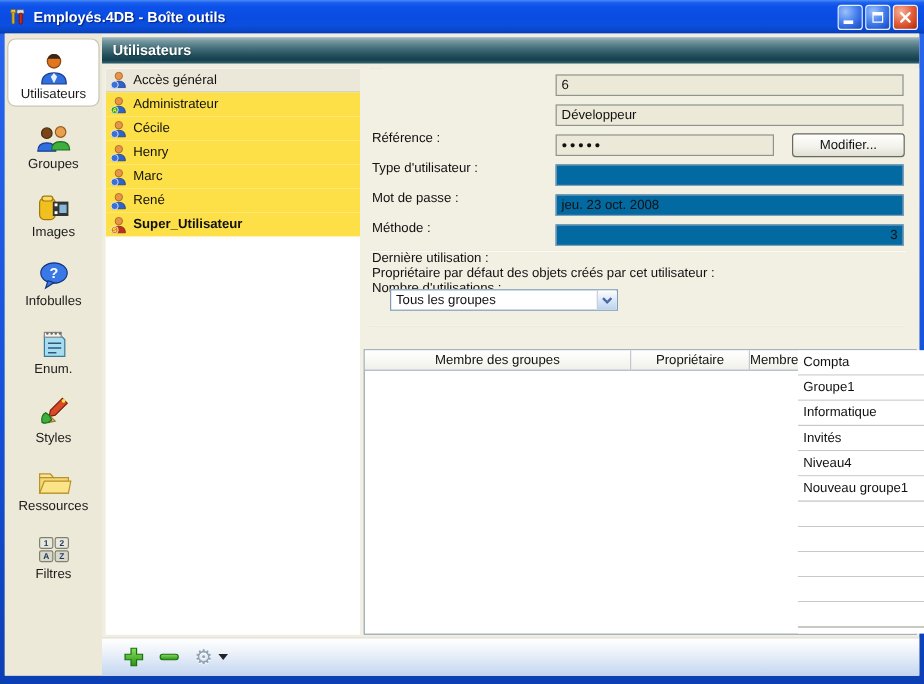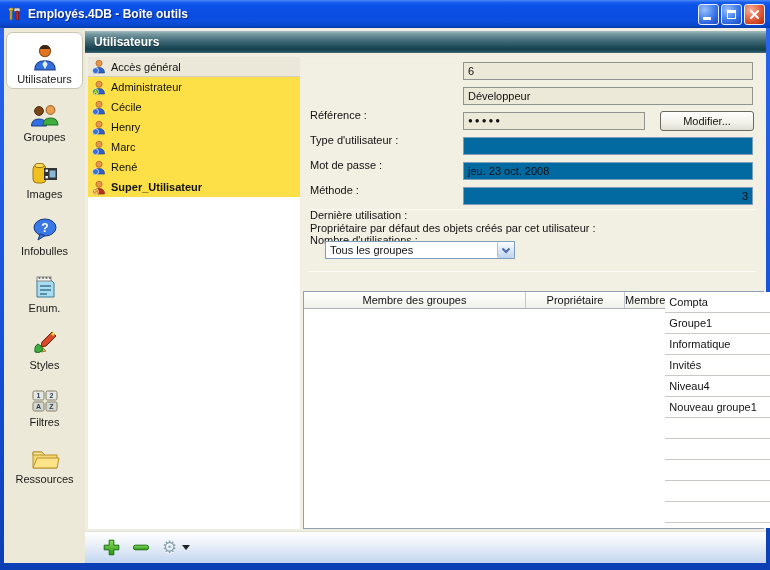--- a/index.html
+++ b/index.html
@@ -218,45 +218,45 @@
               <path d="M12 19 l-1 5 l5 -1 z" fill="#e8c878" stroke="#9a7a2a"></path>
               <path d="M8 16 q-4 2 -3 8 q4 2 8 -2 l-2 -4 z" fill="#3fae3f" stroke="#1e6e1e"></path>
               <circle cx="23" cy="6" r="1.6" fill="#f8e040"></circle>
             </svg>
           </span>
           <span class="side-label">Styles</span>
         </div>
 
         <div class="side-item">
           <span class="side-icon">
+            <svg width="32" height="28" viewBox="0 0 32 28">
+              <path d="M4 8 h9 l2.5 3 H28 v13 H4 z" fill="#f5d776" stroke="#b8922a"></path>
+              <path d="M4 8 h9 l2.5 3 H4 z" fill="#fae49a" stroke="#b8922a"></path>
+              <path d="M4 24 l4 -10 h22 l-2 10 z" fill="#fbe388" stroke="#b8922a"></path>
+            </svg>
+          </span>
+          <span class="side-label">Ressources</span>
+        </div>
+
+        <div class="side-item">
+          <span class="side-icon">
             <svg width="30" height="28" viewBox="0 0 30 28">
               <g font-family="Liberation Sans,sans-serif" font-size="7" font-weight="bold" fill="#223a5a">
                 <rect x="3" y="4" width="11" height="9" rx="1.5" fill="#e8e8de" stroke="#80806e"></rect>
                 <text x="8.5" y="11" text-anchor="middle">1</text>
                 <rect x="16" y="4" width="11" height="9" rx="1.5" fill="#e8e8de" stroke="#80806e"></rect>
                 <text x="21.5" y="11" text-anchor="middle">2</text>
                 <rect x="3" y="15" width="11" height="9" rx="1.5" fill="#d8d8cc" stroke="#80806e"></rect>
                 <text x="8.5" y="22" text-anchor="middle">A</text>
                 <rect x="16" y="15" width="11" height="9" rx="1.5" fill="#d8d8cc" stroke="#80806e"></rect>
                 <text x="21.5" y="22" text-anchor="middle">Z</text>
               </g>
             </svg>
           </span>
           <span class="side-label">Filtres</span>
-        </div>
-
-        <div class="side-item">
-          <span class="side-icon">
-            <svg width="32" height="28" viewBox="0 0 32 28">
-              <path d="M4 8 h9 l2.5 3 H28 v13 H4 z" fill="#f5d776" stroke="#b8922a"></path>
-              <path d="M4 8 h9 l2.5 3 H4 z" fill="#fae49a" stroke="#b8922a"></path>
-              <path d="M4 24 l4 -10 h22 l-2 10 z" fill="#fbe388" stroke="#b8922a"></path>
-            </svg>
-          </span>
-          <span class="side-label">Ressources</span>
         </div>
 
     </div>
 
     <div class="main">
 
       <div class="panel-header">
         <span>Utilisateurs</span>
       </div>
 

